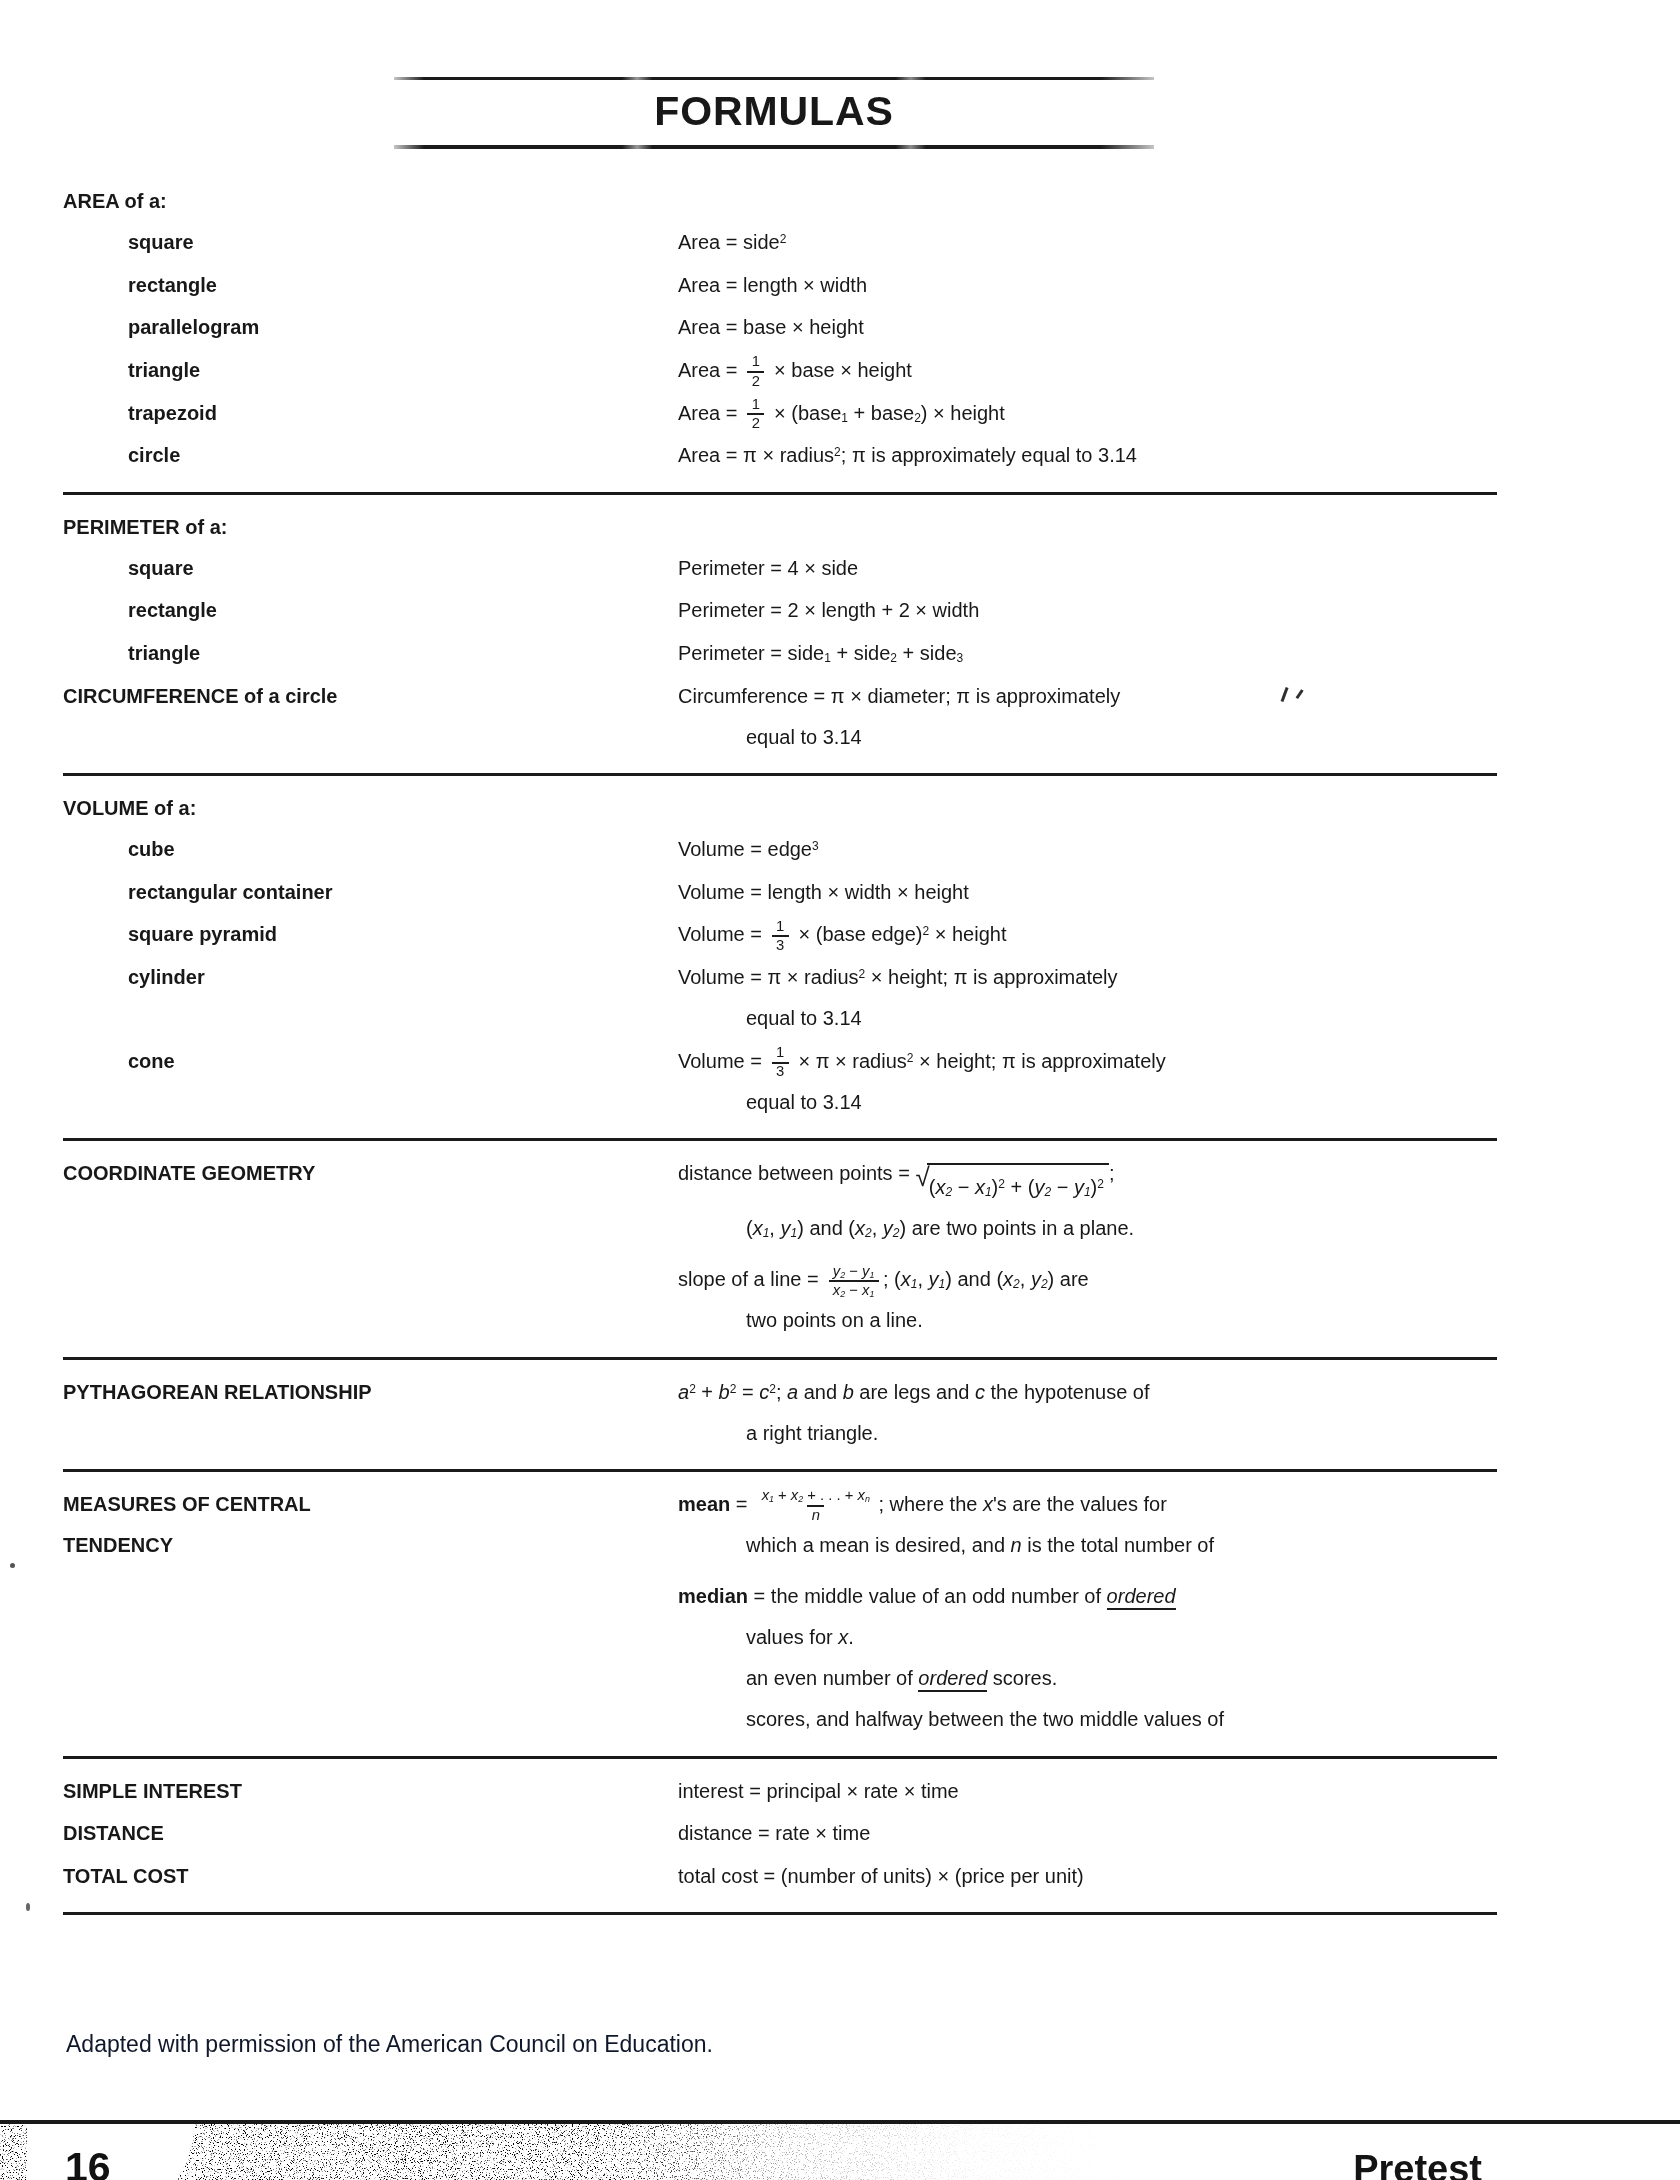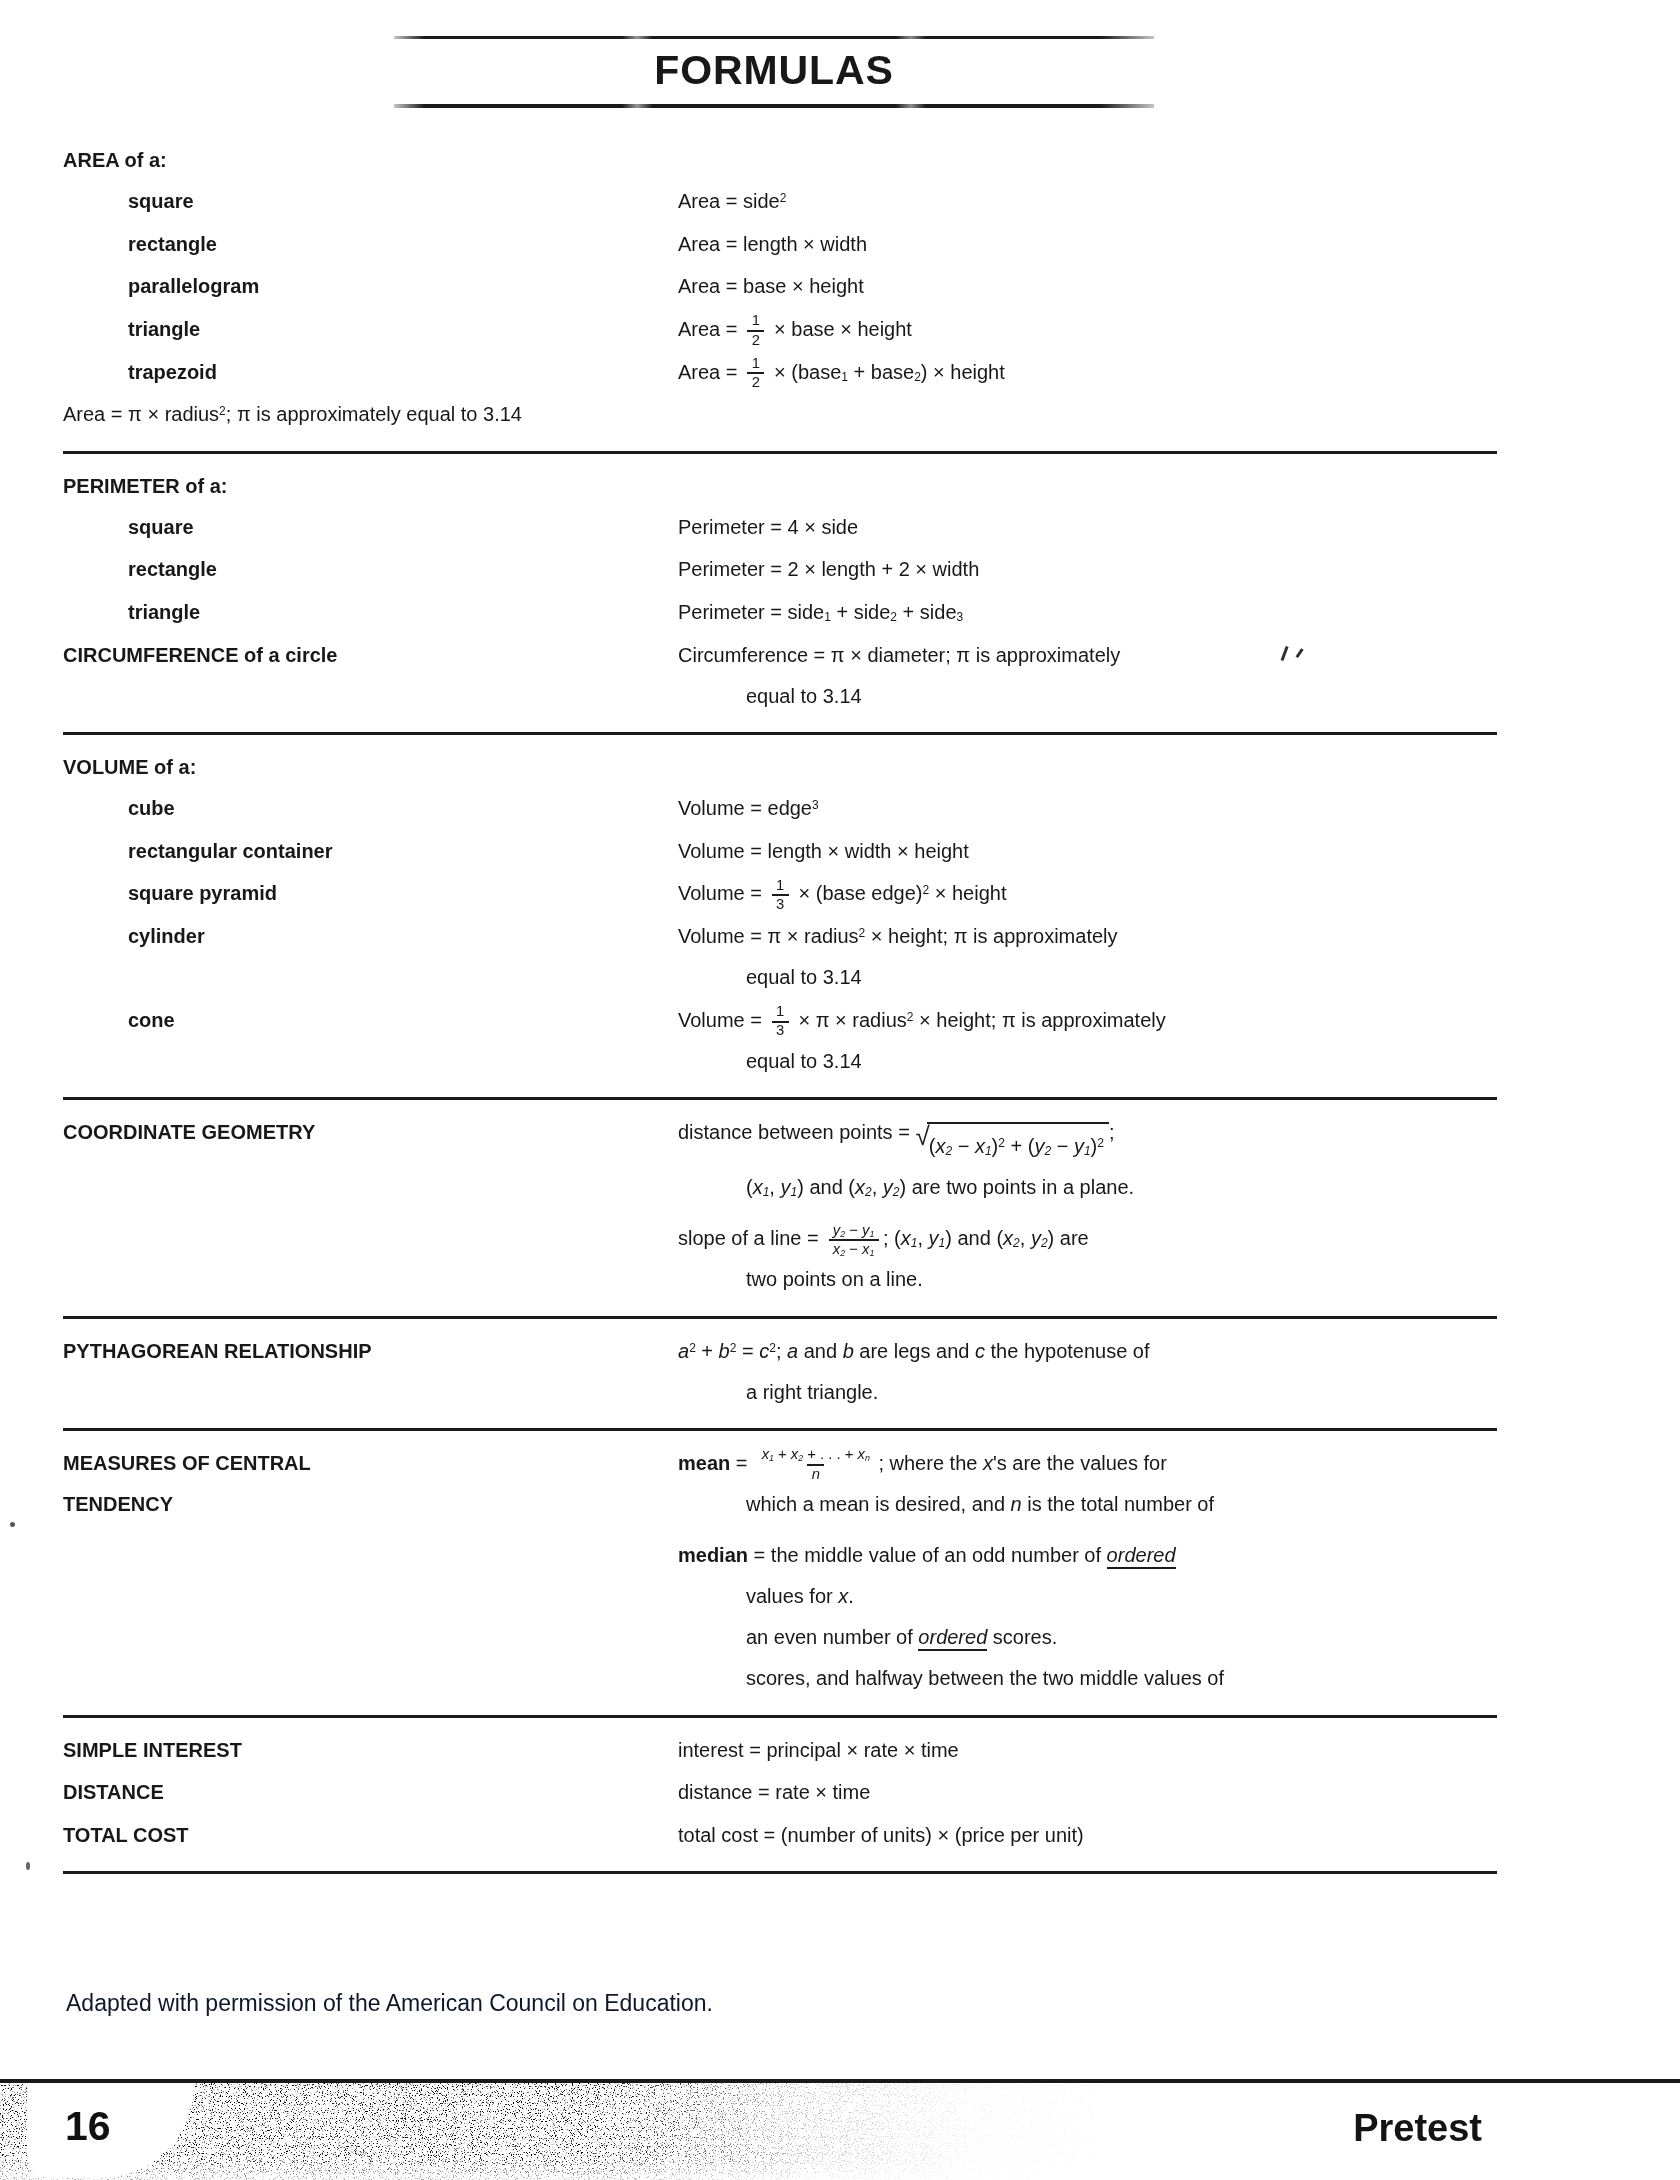--- a/index.html
+++ b/index.html
@@ -3,21 +3,21 @@
 <meta charset="utf-8">
 <style>
   html,body{margin:0;padding:0;}
   body{
     width:1681px;height:2181px;background:#ffffff;overflow:hidden;
     font-family:"Liberation Sans","DejaVu Sans",sans-serif;color:#181818;
   }
   .page{position:relative;width:1681px;height:2181px;background:#fff;}
 
   
-  .title-block{margin:36px 0 0 394px;width:760px;}
+  .title-block{margin:77px 0 0 394px;width:760px;}
   .rule{height:3.4px;background:linear-gradient(90deg,
       rgba(26,26,26,.25) 0%,#1a1a1a 4%,#1a1a1a 30%,rgba(26,26,26,.45) 32%,
       #1a1a1a 34%,#1a1a1a 66%,rgba(26,26,26,.5) 68%,#1a1a1a 70%,
       #1a1a1a 93%,rgba(26,26,26,.25) 100%);}
   .page-title{margin:11px 0 12.8px;font-size:41px;font-weight:bold;
       letter-spacing:0.9px;text-align:center;line-height:1;}
 
   
   .content{position:relative;padding-left:63px;width:1434px;}
   #sections{margin-top:20.4px;}
@@ -118,20 +118,21 @@
           <div class="row">
             <div class="row-label item">trapezoid</div>
             <div class="flines">
               <div class="fline ind0">Area = <span class="frac">
                   <span class="num">1</span>
                   <span class="den">2</span>
                 </span> × (base<sub>1</sub> + base<sub>2</sub>) × height</div>
             </div>
           </div>
           <div class="row">
+            <div class="row-label item">circle</div>
             <div class="flines">
               <div class="fline ind0">Area = π × radius<sup>2</sup>; π is approximately equal to 3.14</div>
             </div>
           </div>
         </section>
         <section class="section">
           <div class="section-heading">PERIMETER of a:</div>
           <div class="row">
             <div class="row-label item">square</div>
             <div class="flines">

